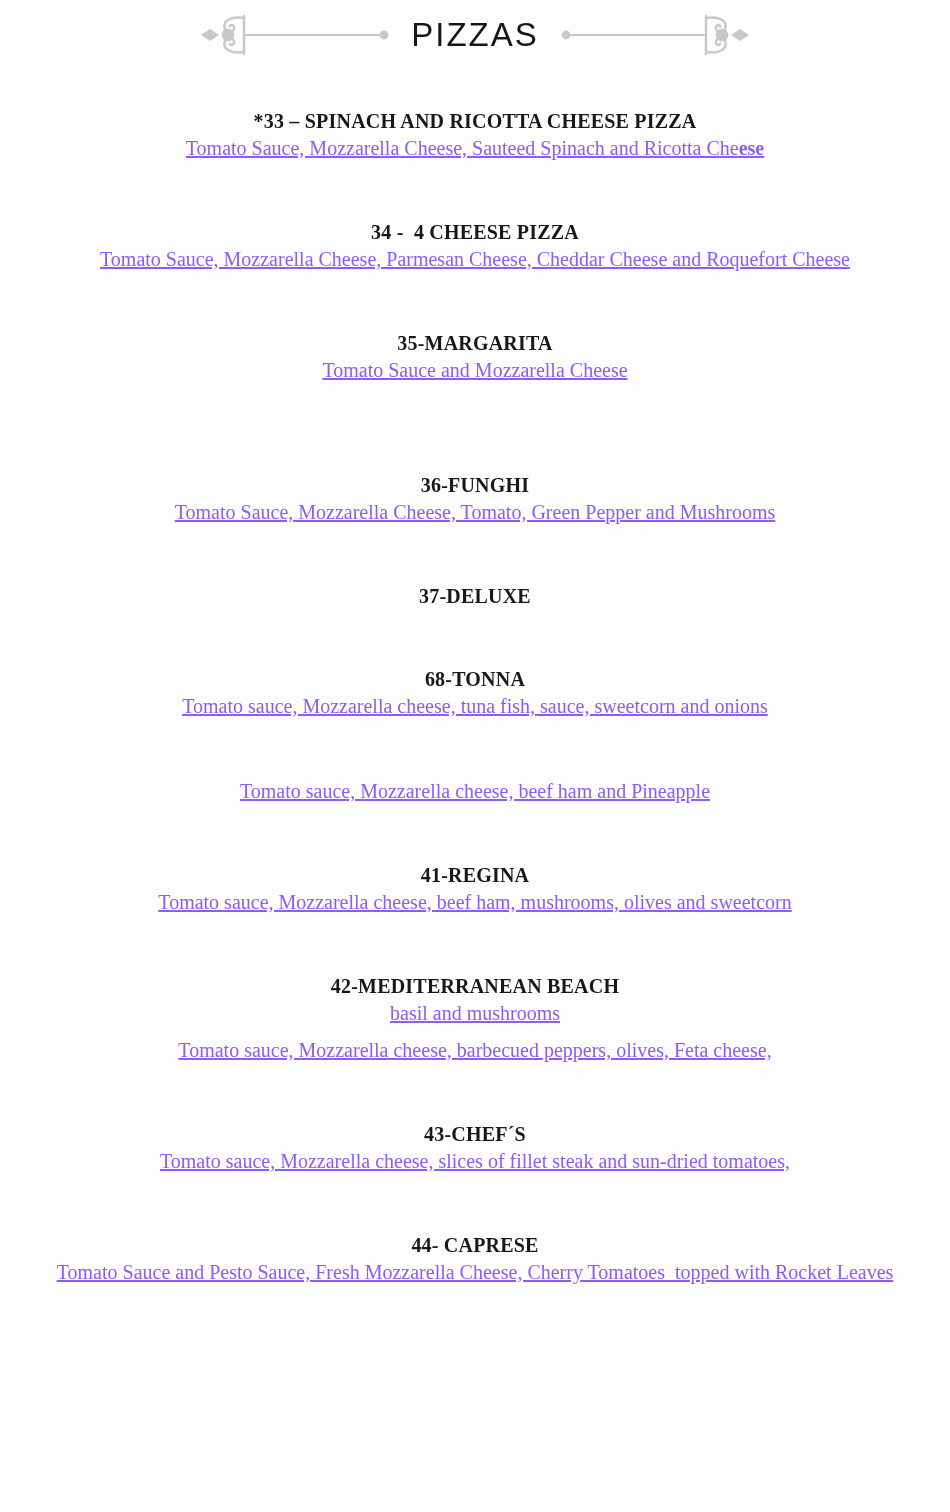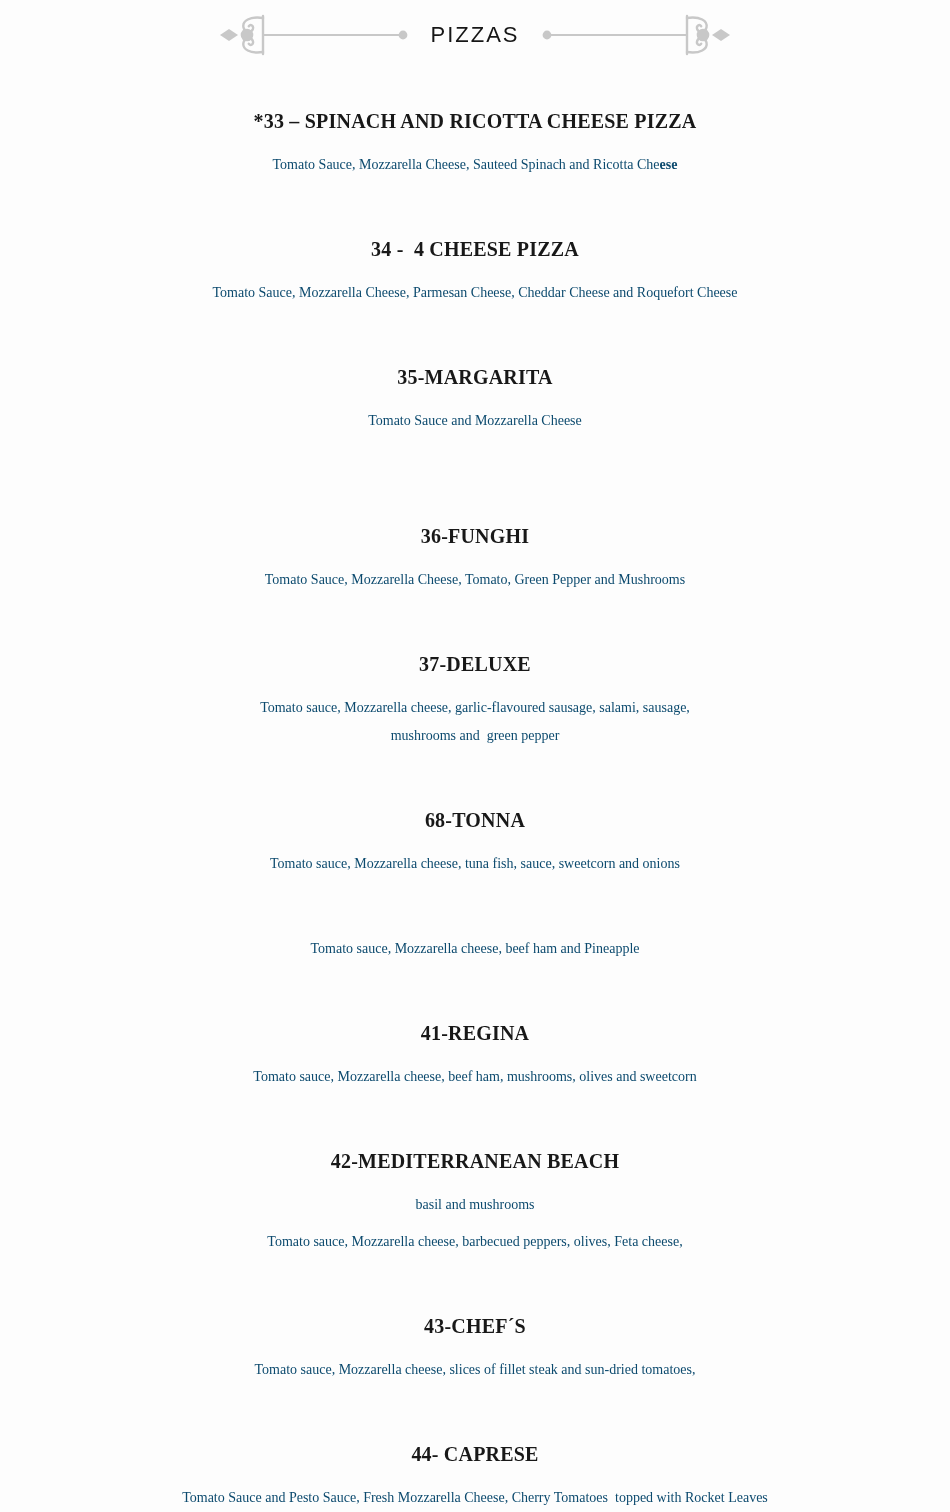--- a/index.html
+++ b/index.html
@@ -18,47 +18,48 @@
   .header {
     display: flex;
     align-items: center;
     justify-content: center;
     gap: 14px;
     padding-top: 10px;
     height: 50px;
   }
   .section-title {
     font-family: "Liberation Sans", sans-serif;
-    font-size: 22px;
+    font-size: 33px;
     font-weight: 500;
     letter-spacing: 2px;
     margin: 4px;
     color: #161616;
     white-space: pre;
   }
   .ornament { flex: none; color: var(--ornament, #c8c8c8); display: block; }
   .ornament.right { transform: scaleX(-1); }
 
   .menu-items { width: 100%; }
   .menu-item { text-align: center; margin-top: 57px; }
   .menu-item[data-idx="0"] { margin-top: 48px; }
   .menu-item[data-idx="3"] { margin-top: 88px; }
   .item-title {
     font-size: 20px;
     font-weight: 700;
-    margin: 17px;
+    margin: 0;
     line-height: 26px;
     letter-spacing: 0.2px;
     white-space: pre-wrap;
     color: #181818;
   }
   .item-desc {
-    font-size: 14px;
+    font-size: 20px;
     line-height: 28px;
-    color: #0c4a6e;
+    color: #8b5cf6;
+    text-decoration: underline;
   }
   .desc-line { white-space: pre-wrap; }
   .menu-item[data-idx="9"] .desc-line + .desc-line { margin-top: 9px; }
 </style>
 </head>
 <body>
 
 <div class="page">
 
   <div class="header">
@@ -115,24 +116,20 @@
         </div>
       </div>
       <div class="menu-item" data-idx="3">
         <h3 class="item-title">36-FUNGHI</h3>
         <div class="item-desc">
           <div class="desc-line">Tomato Sauce, Mozzarella Cheese, Tomato, Green Pepper and Mushrooms</div>
         </div>
       </div>
       <div class="menu-item" data-idx="4">
         <h3 class="item-title">37-DELUXE</h3>
-        <div class="item-desc">
-          <div class="desc-line">Tomato sauce, Mozzarella cheese, garlic-flavoured sausage, salami, sausage,</div>
-          <div class="desc-line">mushrooms and  green pepper</div>
-        </div>
       </div>
       <div class="menu-item" data-idx="5">
         <h3 class="item-title">68-TONNA</h3>
         <div class="item-desc">
           <div class="desc-line">Tomato sauce, Mozzarella cheese, tuna fish, sauce, sweetcorn and onions</div>
         </div>
       </div>
       <div class="menu-item" data-idx="7">
         <div class="item-desc">
           <div class="desc-line">Tomato sauce, Mozzarella cheese, beef ham and Pineapple</div>

